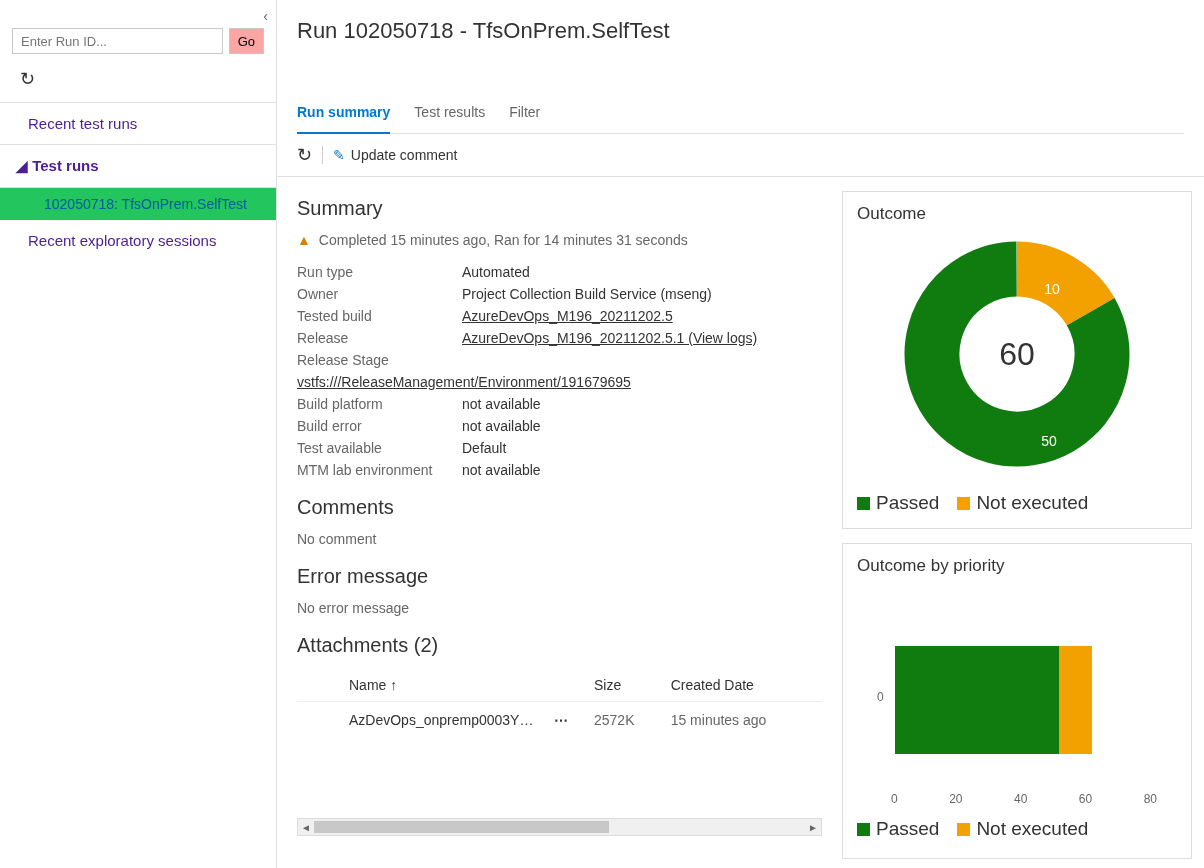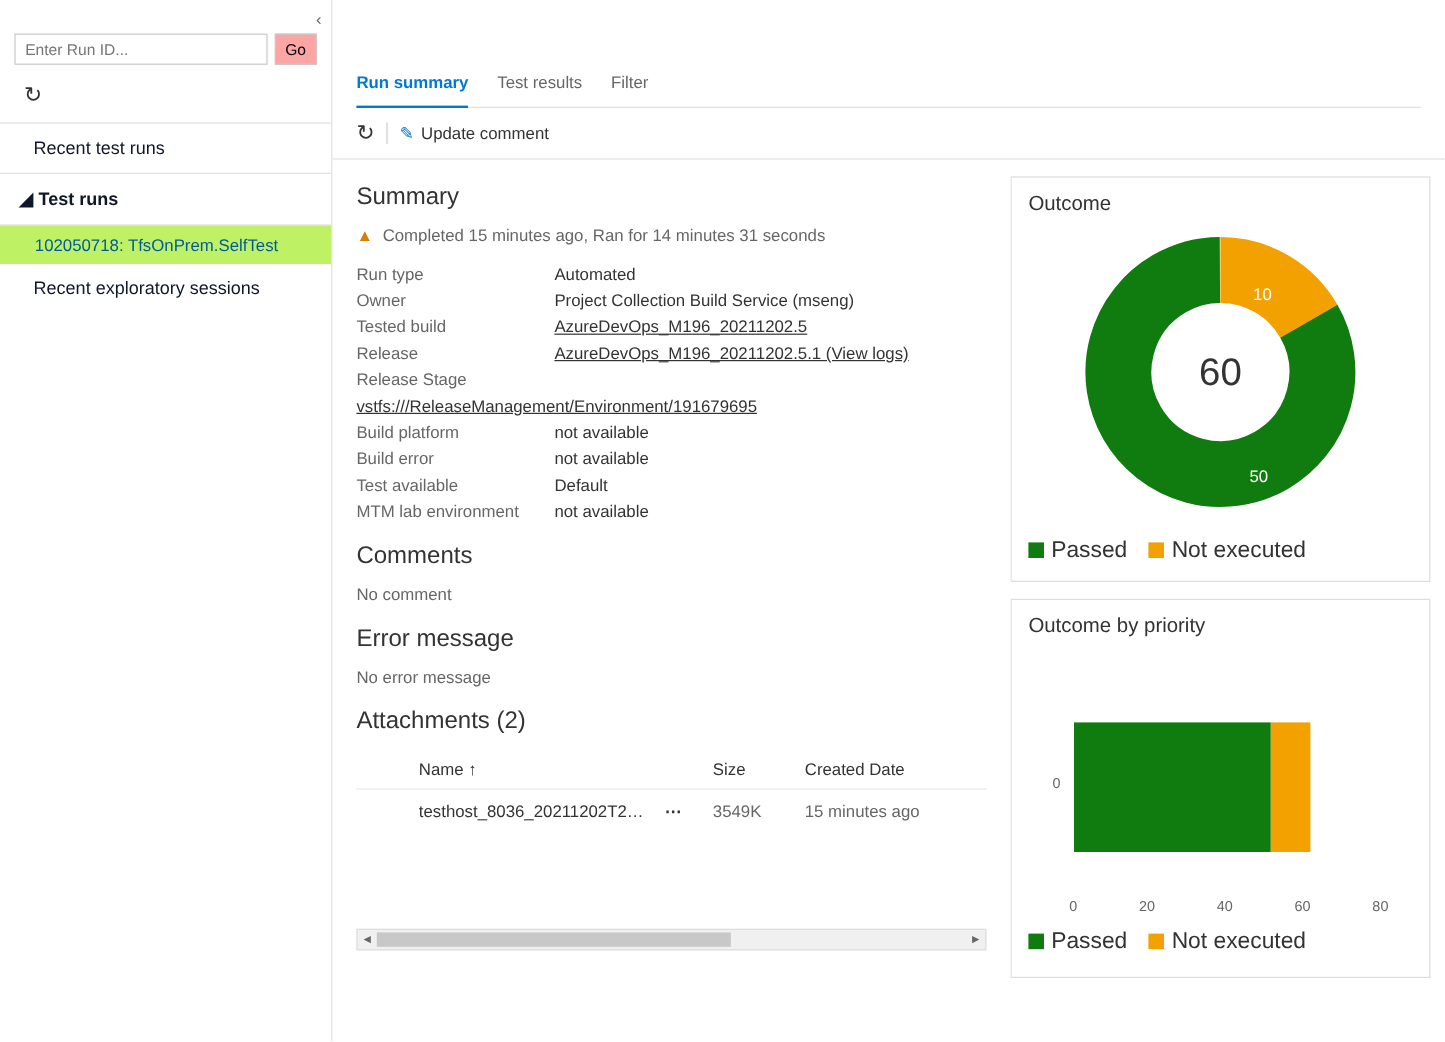--- a/index.html
+++ b/index.html
@@ -6,24 +6,24 @@
   body { background: #fff; color: #333; font-size: 14px; display: flex; height: 868px; width: 1204px; overflow: hidden; }
 
   
   .sidebar { width: 277px; border-right: 1px solid #e0e0e0; display: flex; flex-direction: column; padding-top: 8px; }
   .collapse-row { text-align: right; padding: 0 8px 4px 0; color: #666; cursor: pointer; font-size: 14px; }
   .search-row { display: flex; gap: 6px; padding: 0 12px 8px 12px; align-items: center; }
   .search-row input { flex: 1; height: 26px; border: 1px solid #c8c8c8; padding: 0 8px; font-size: 13px; color: #333; }
   .search-row .go { border: 1px solid #c8c8c8; background: #fca5a5; height: 26px; padding: 0 8px; font-size: 13px; cursor: pointer; }
   .refresh-row { padding: 6px 16px 12px 20px; border-bottom: 1px solid #e0e0e0; }
   .refresh-icon { display: inline-block; font-size: 18px; color: #333; cursor: pointer; }
-  .nav-item { padding: 12px 16px 12px 28px; font-size: 15px; color: #0f172a; cursor: pointer; border-bottom: 1px solid #e0e0e0; }
+  .nav-item { padding: 12px 16px 12px 28px; font-size: 15px; color: #4c1d95; cursor: pointer; border-bottom: 1px solid #e0e0e0; }
   .nav-item.collapsible { font-weight: 600; padding-left: 16px; }
   .nav-item.collapsible .caret { display: inline-block; width: 12px; }
-  .run-item { padding: 8px 16px 8px 29px; color: #005a9e; background: #bef264; cursor: pointer; font-size: 14px; }
+  .run-item { padding: 8px 16px 8px 44px; color: #005a9e; background: #22c55e; cursor: pointer; font-size: 14px; }
   .last-nav { border-bottom: none; }
 
   
   .main { flex: 1; display: flex; flex-direction: column; overflow: hidden; }
   .main-header { padding: 18px 20px 0 20px; }
   .page-title { font-size: 22px; font-weight: 400; color: #333; margin-bottom: 18px; }
   .tabs { display: flex; gap: 24px; border-bottom: 1px solid #e0e0e0; }
   .tab { padding: 0 0 12px 0; font-size: 14px; color: #666; cursor: pointer; margin-top: 42px; }
   .tab.active { color: #0078d4; font-weight: 600; border-bottom: 2px solid #0078d4; margin-bottom: -1px; }
   .toolbar { display: flex; align-items: center; gap: 10px; padding: 10px 20px; border-bottom: 1px solid #e0e0e0; }
@@ -89,20 +89,21 @@
   <div class="nav-item collapsible">
     <span class="caret">◢</span>
     <span>Test runs</span>
   </div>
   <div class="run-item">102050718: TfsOnPrem.SelfTest</div>
   <div class="nav-item last-nav">Recent exploratory sessions</div>
 </div>
 
 <div class="main">
   <div class="main-header">
+    <div class="page-title">Run 102050718 - TfsOnPrem.SelfTest</div>
     <div class="tabs">
       <div class="tab active">Run summary</div>
       <div class="tab">Test results</div>
       <div class="tab">Filter</div>
     </div>
   </div>
   <div class="toolbar">
     <span class="refresh-icon">↻</span>
     <span class="sep"></span>
     <span class="tool">
@@ -162,23 +163,23 @@
             <th style="width:46px"></th>
             <th style="width:205px">Name ↑</th>
             <th style="width:40px"></th>
             <th>Size</th>
             <th>Created Date</th>
           </tr>
         </thead>
         <tbody>
           <tr>
             <td></td>
-            <td class="name-cell">testhost_8036_20211202T20…</td>
+            <td class="name-cell">AzDevOps_onpremp0003YO…</td>
             <td><span class="more-icon">⋯</span></td>
-            <td class="dim">3549K</td>
+            <td class="dim">2572K</td>
             <td class="dim">15 minutes ago</td>
           </tr>
         </tbody>
       </table>
 
       <div class="fake-scroll">
         <div class="arrow">◄</div>
         <div class="track">
             <div class="thumb"></div>
           </div>

